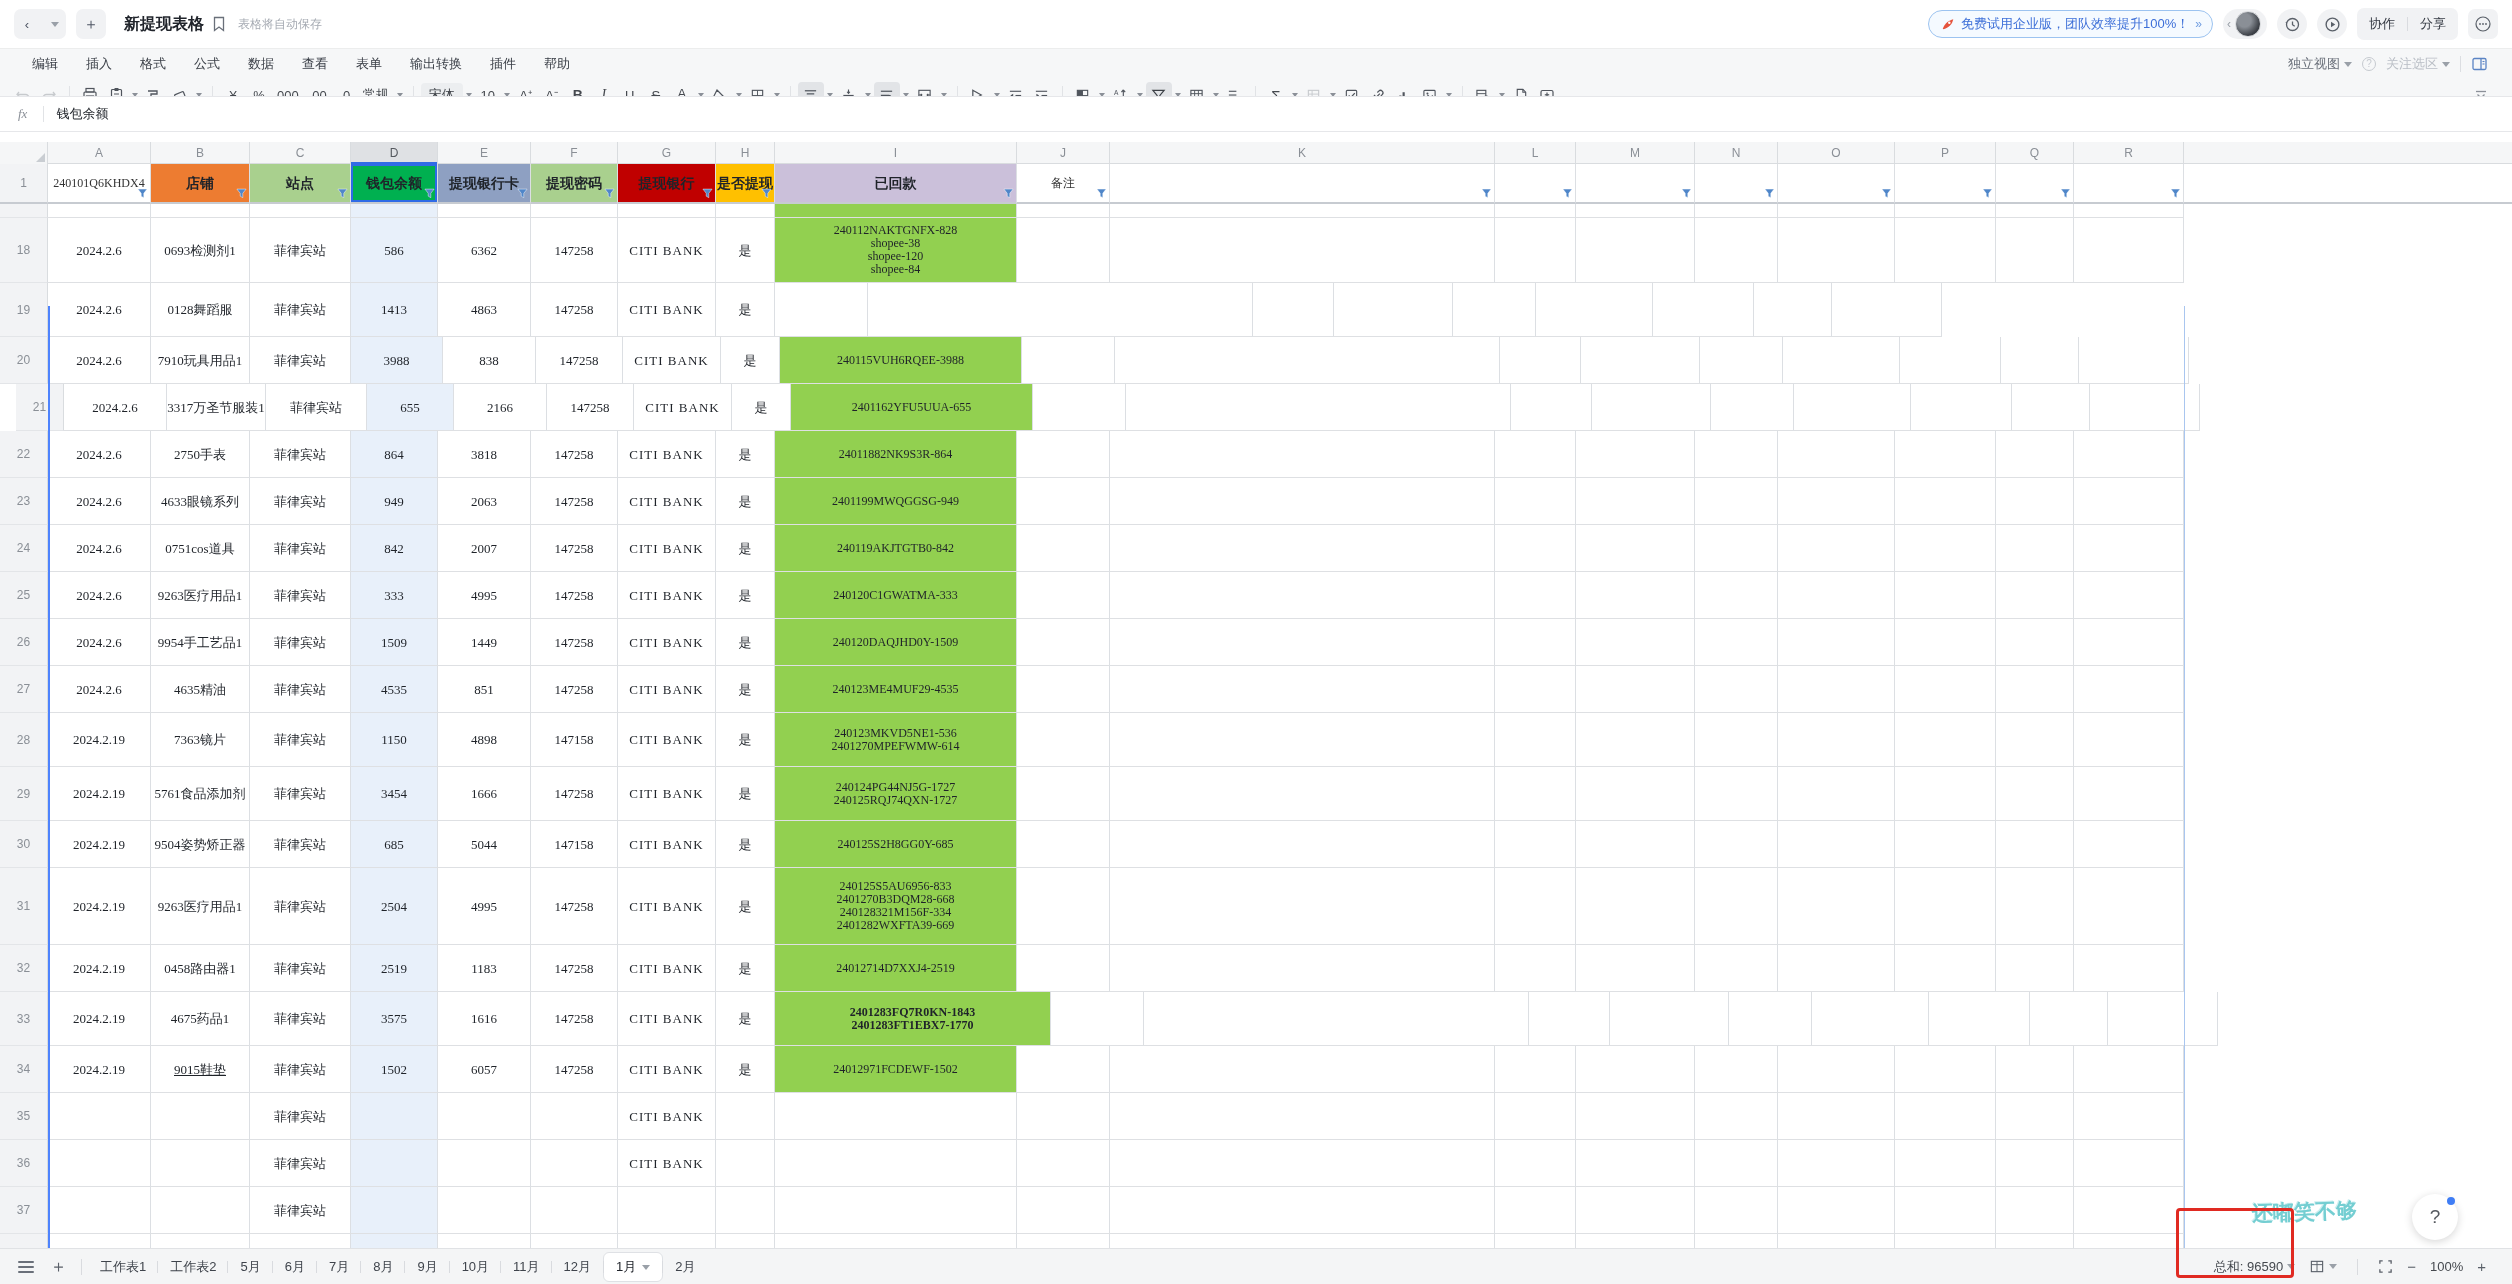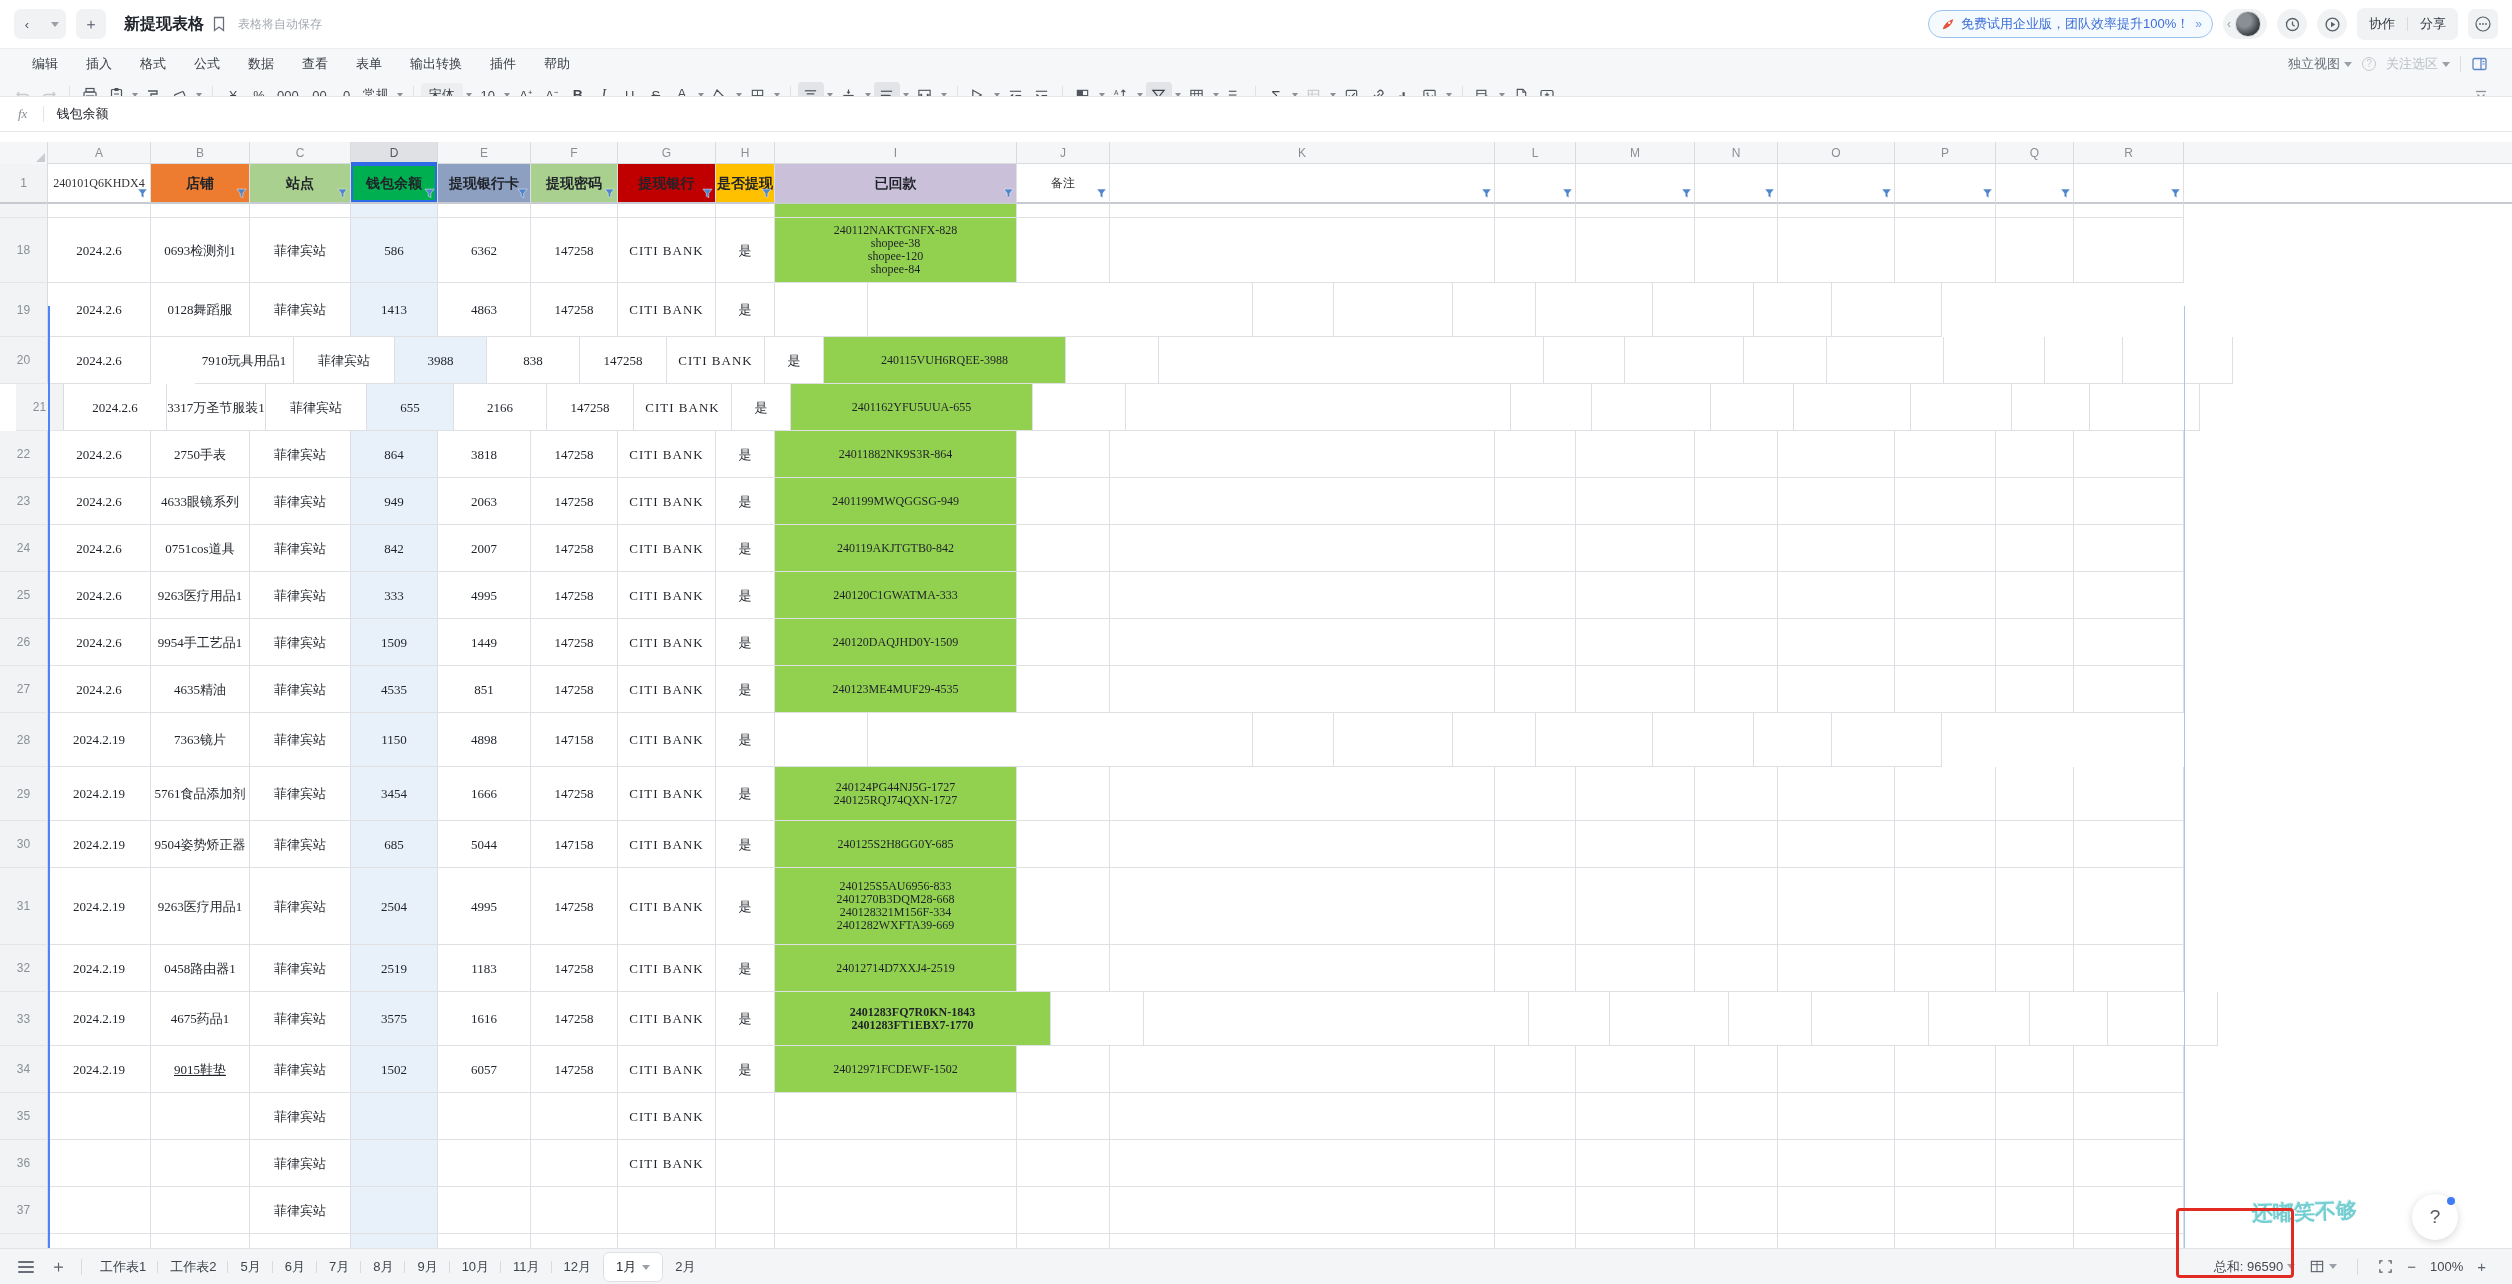--- a/index.html
+++ b/index.html
@@ -704,21 +704,21 @@
           <div class="gcell" style="width: 83px;"></div>
           <div class="gcell" style="width: 117px;"></div>
           <div class="gcell" style="width: 101px;"></div>
           <div class="gcell" style="width: 78px;"></div>
           <div class="gcell" style="width: 110px;"></div>
           <div class="gcell rowrest" style="border-right: none;"></div>
         </div>
         <div class="grow" style="height: 47px;">
           <div class="rownum">20</div>
           <div class="gcell" style="width: 103px;">2024.2.6</div>
-          <div class="gcell" style="width: 99px; margin-left: 44px;">7910玩具用品1</div>
+          <div class="gcell" style="width: 99px;">7910玩具用品1</div>
           <div class="gcell" style="width: 101px;">菲律宾站</div>
           <div class="gcell c-wallet" style="width: 92px;">3988</div>
           <div class="gcell" style="width: 93px;">838</div>
           <div class="gcell" style="width: 87px;">147258</div>
           <div class="gcell c-bank" style="width: 98px;">CITI BANK</div>
           <div class="gcell" style="width: 59px;">是</div>
           <div class="gcell c-paid" style="width: 242px;">
             <div>240115VUH6RQEE-3988</div>
           </div>
           <div class="gcell" style="width: 93px;"></div>
@@ -903,20 +903,24 @@
         <div class="grow" style="height: 54px;">
           <div class="rownum">28</div>
           <div class="gcell" style="width: 103px;">2024.2.19</div>
           <div class="gcell" style="width: 99px;">7363镜片</div>
           <div class="gcell" style="width: 101px;">菲律宾站</div>
           <div class="gcell c-wallet" style="width: 87px;">1150</div>
           <div class="gcell" style="width: 93px;">4898</div>
           <div class="gcell" style="width: 87px;">147158</div>
           <div class="gcell c-bank" style="width: 98px;">CITI BANK</div>
           <div class="gcell" style="width: 59px;">是</div>
+          <div class="gcell c-paid" style="width: 242px;">
+            <div>240123MKVD5NE1-536</div>
+            <div>2401270MPEFWMW-614</div>
+          </div>
           <div class="gcell" style="width: 93px;"></div>
           <div class="gcell" style="width: 385px;"></div>
           <div class="gcell" style="width: 81px;"></div>
           <div class="gcell" style="width: 119px;"></div>
           <div class="gcell" style="width: 83px;"></div>
           <div class="gcell" style="width: 117px;"></div>
           <div class="gcell" style="width: 101px;"></div>
           <div class="gcell" style="width: 78px;"></div>
           <div class="gcell" style="width: 110px;"></div>
           <div class="gcell rowrest" style="border-right: none;"></div>

